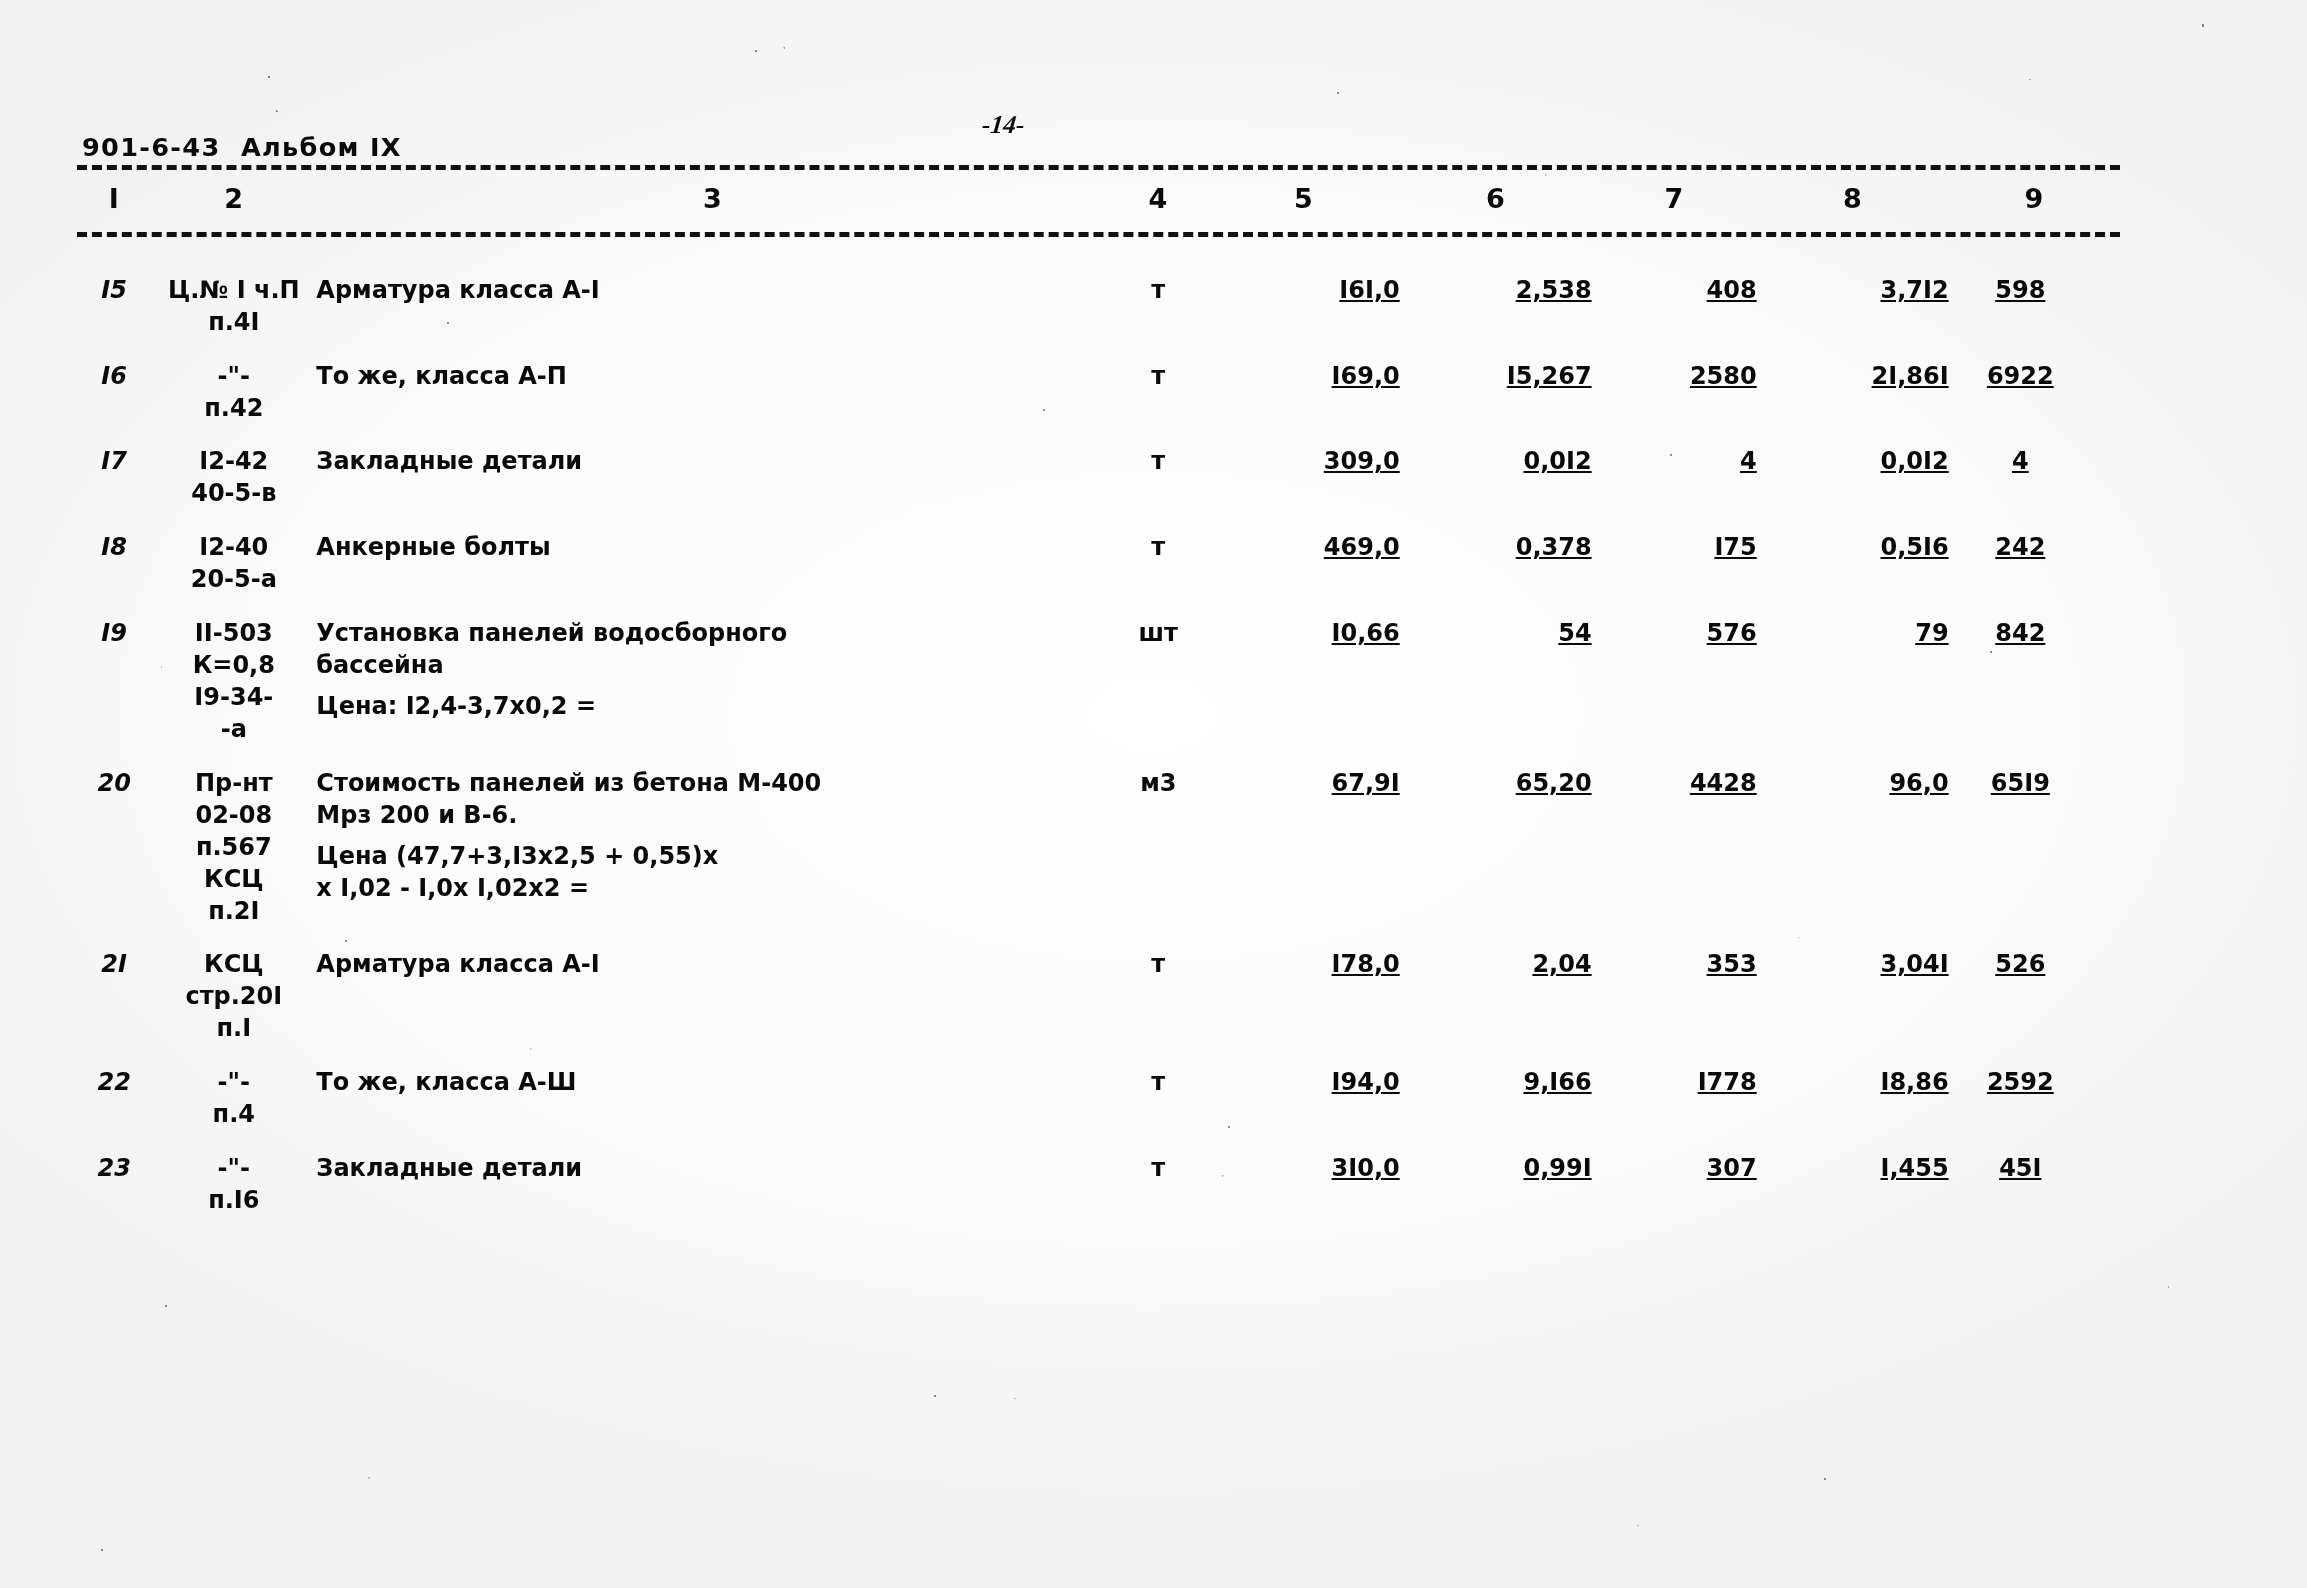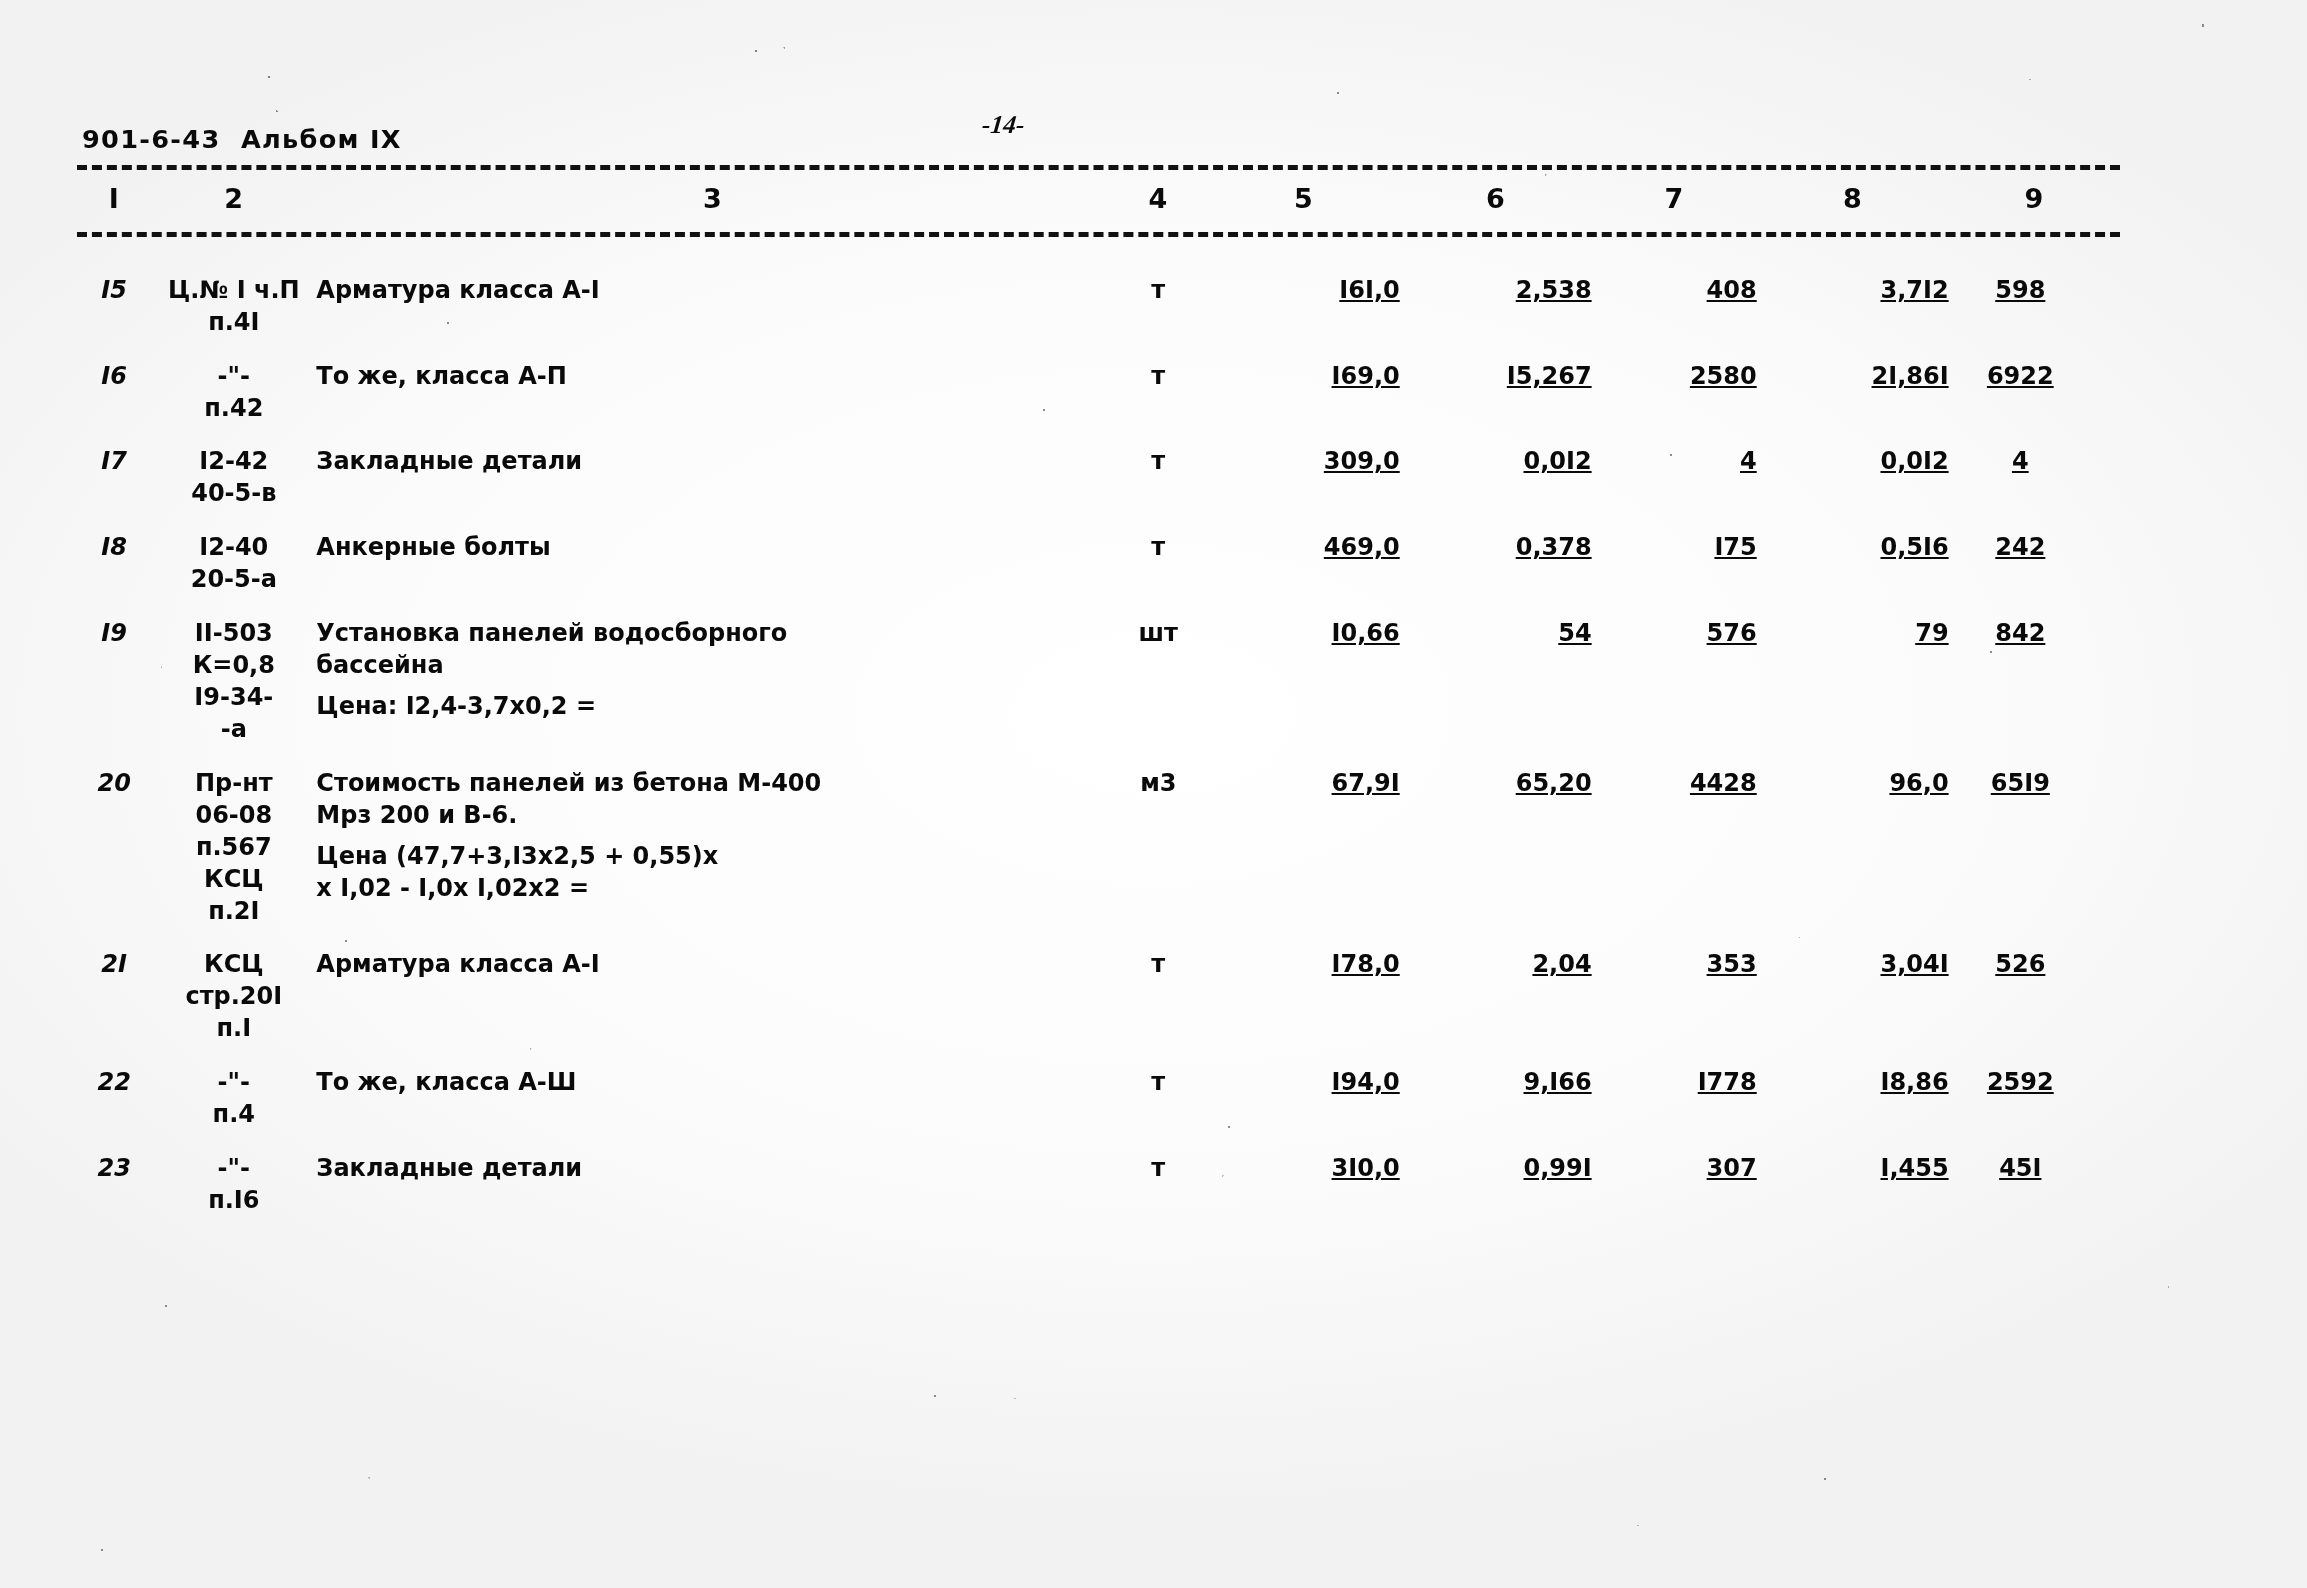--- a/index.html
+++ b/index.html
@@ -49,21 +49,21 @@
     color: #0a0a0a;
     letter-spacing: 0.3px;
     white-space: pre;
     -webkit-font-smoothing: none;
   }
 
   
   #doc-header {
     position: absolute;
     left: 82px;
-    top: 124px;
+    top: 132px;
     font-size: 25.6px;
     letter-spacing: 1.3px;
   }
   #page-number {
     position: absolute;
     left: 982px;
     top: 110px;
     font-family: "Liberation Serif", serif;
     font-weight: 700;
     font-style: italic;
@@ -373,21 +373,21 @@
             <td class="cell-val wide">
               <span class="line">842</span>
             </td>
           </tr>
           <tr class="data-row">
             <td class="cell-num">
               <span class="line">20</span>
             </td>
             <td class="cell-code">
               <span class="line">Пр-нт</span>
-              <span class="line">06-08</span>
+              <span class="line">02-08</span>
               <span class="line">п.567</span>
               <span class="line">КСЦ</span>
               <span class="line">п.2I</span>
             </td>
             <td class="cell-desc">
               <span class="line">Стоимость панелей из бетона М-400</span>
               <span class="line">Мрз 200 и В-6.</span>
               <span class="desc-gap"></span>
               <span class="line">Цена (47,7+3,I3х2,5 + 0,55)х</span>
               <span class="line">х I,02 - I,0х I,02х2 =</span>

